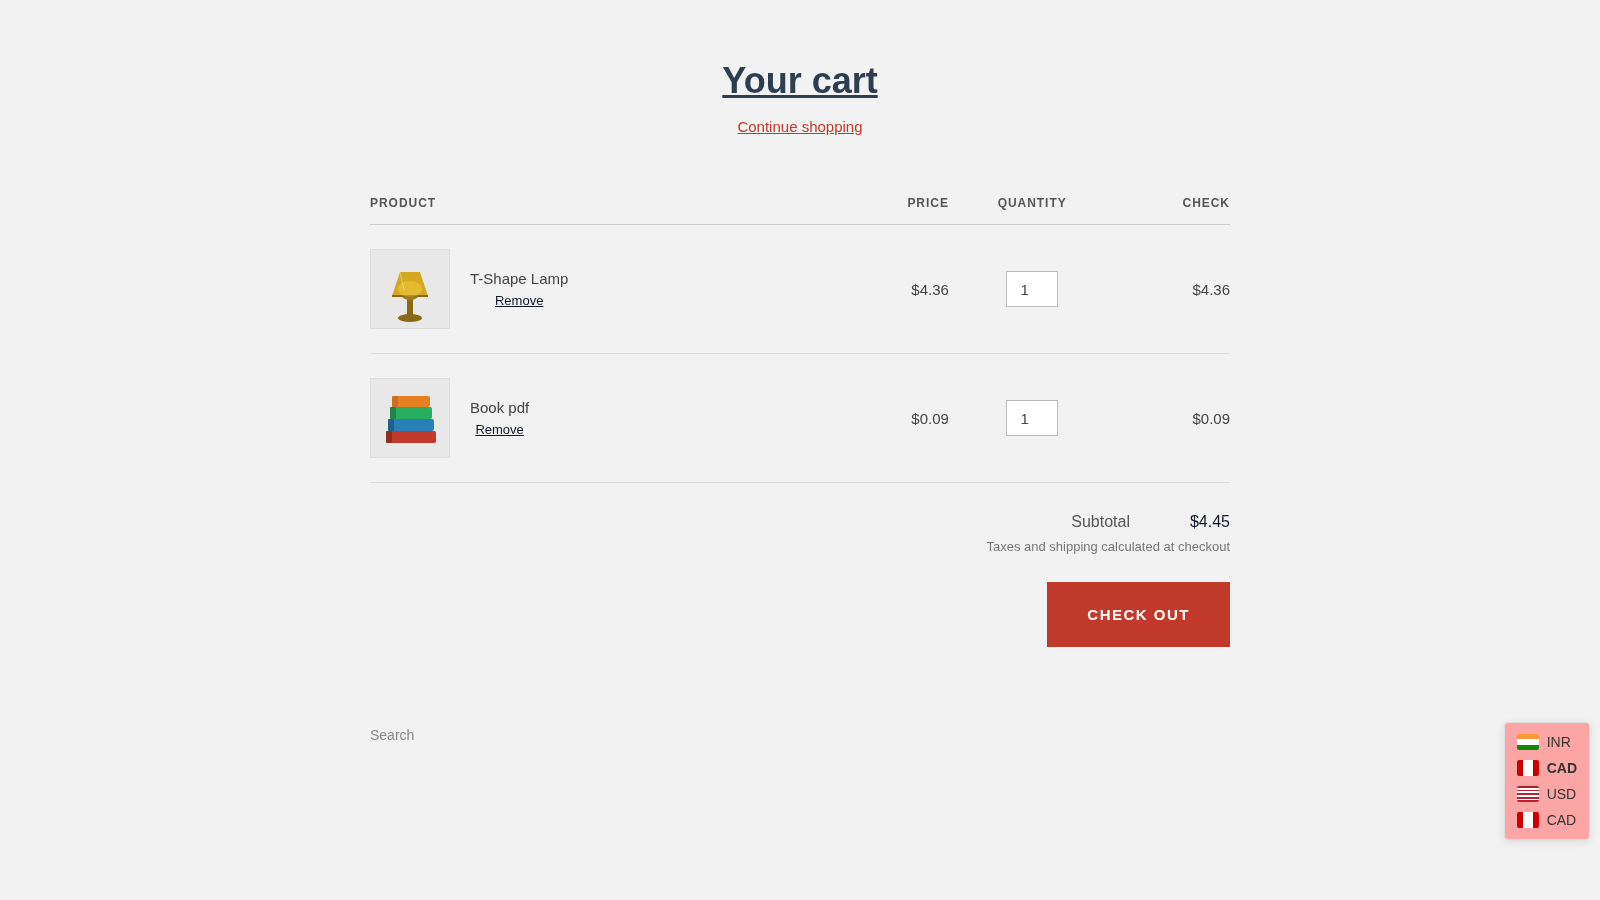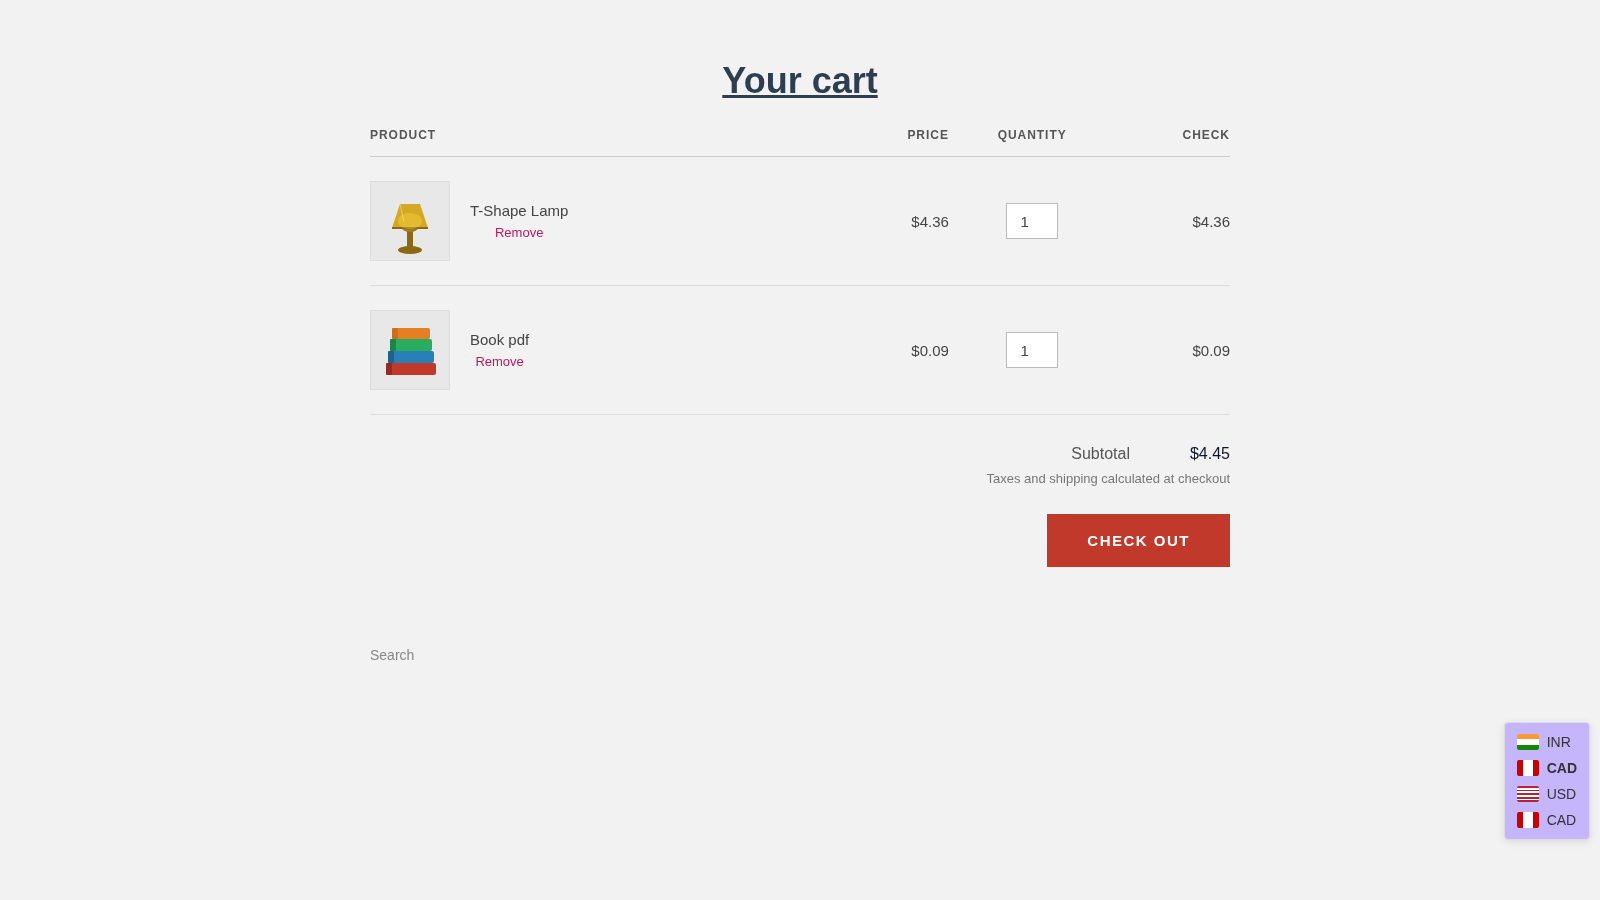--- a/index.html
+++ b/index.html
@@ -113,21 +113,22 @@
     }
 
     .product-name {
       font-size: 15px;
       color: #444;
       font-weight: 400;
     }
 
     .product-remove {
       font-size: 13px;
-      color: #be185d;
+      color: #0f172a;
+      text-decoration: underline;
       cursor: pointer;
       background: none;
       border: none;
       padding: 0;
     }
 
     .col-price-val {
       text-align: right;
       font-size: 15px;
       color: #444;
@@ -181,21 +182,21 @@
     .taxes-note {
       font-size: 13px;
       color: #777;
     }
 
     .checkout-btn {
       margin-top: 20px;
       background-color: #c0392b;
       color: #fff;
       border: none;
-      padding: 18px 40px;
+      padding: 24px 40px;
       font-size: 15px;
       font-weight: 700;
       letter-spacing: 0.1em;
       cursor: pointer;
       text-transform: uppercase;
     }
 
     .footer-search {
       text-align: left;
       margin-top: 80px;
@@ -204,21 +205,21 @@
     }
 
     
     .currency-selector {
       position: fixed;
       bottom: 60px;
       right: 10px;
       display: flex;
       flex-direction: column;
       gap: 4px;
-      background: #c4b5fd;
+      background: #fca5a5;
       border: 1px solid #ddd;
       border-radius: 4px;
       padding: 8px 12px;
       box-shadow: 0 2px 8px rgba(0,0,0,0.1);
     }
 
     .currency-item {
       display: flex;
       align-items: center;
       gap: 8px;
@@ -258,20 +259,23 @@
       position: relative;
     }
   </style>
 </head>
 <body>
 
 <div class="page-wrapper">
 
   <h1 class="page-title">Your cart</h1>
 
+  <div class="continue-shopping">
+    <a>Continue shopping</a>
+  </div>
 
   <table class="cart-table">
     <thead>
       <tr>
         <th class="col-product">PRODUCT</th>
         <th class="col-price">PRICE</th>
         <th class="col-quantity">QUANTITY</th>
         <th class="col-total">CHECK</th>
       </tr>
     </thead>

